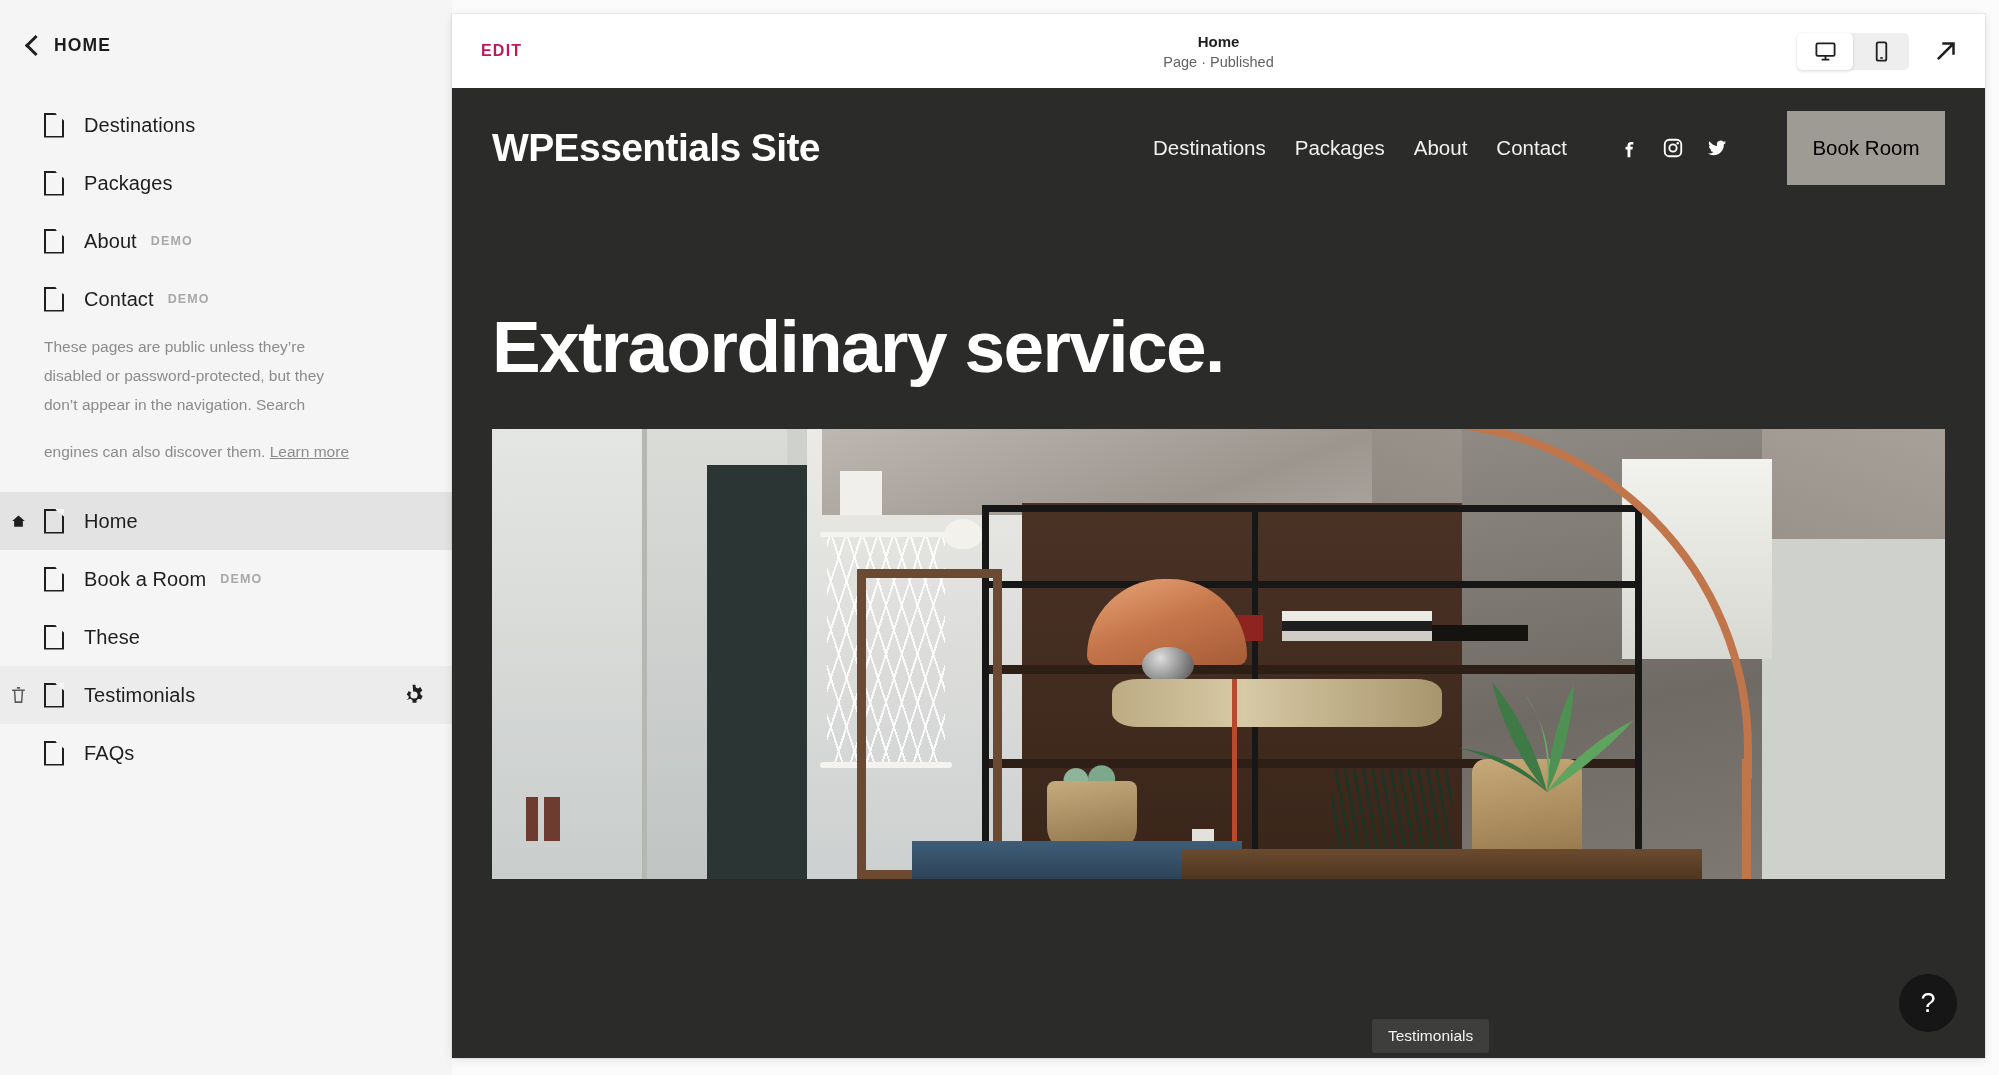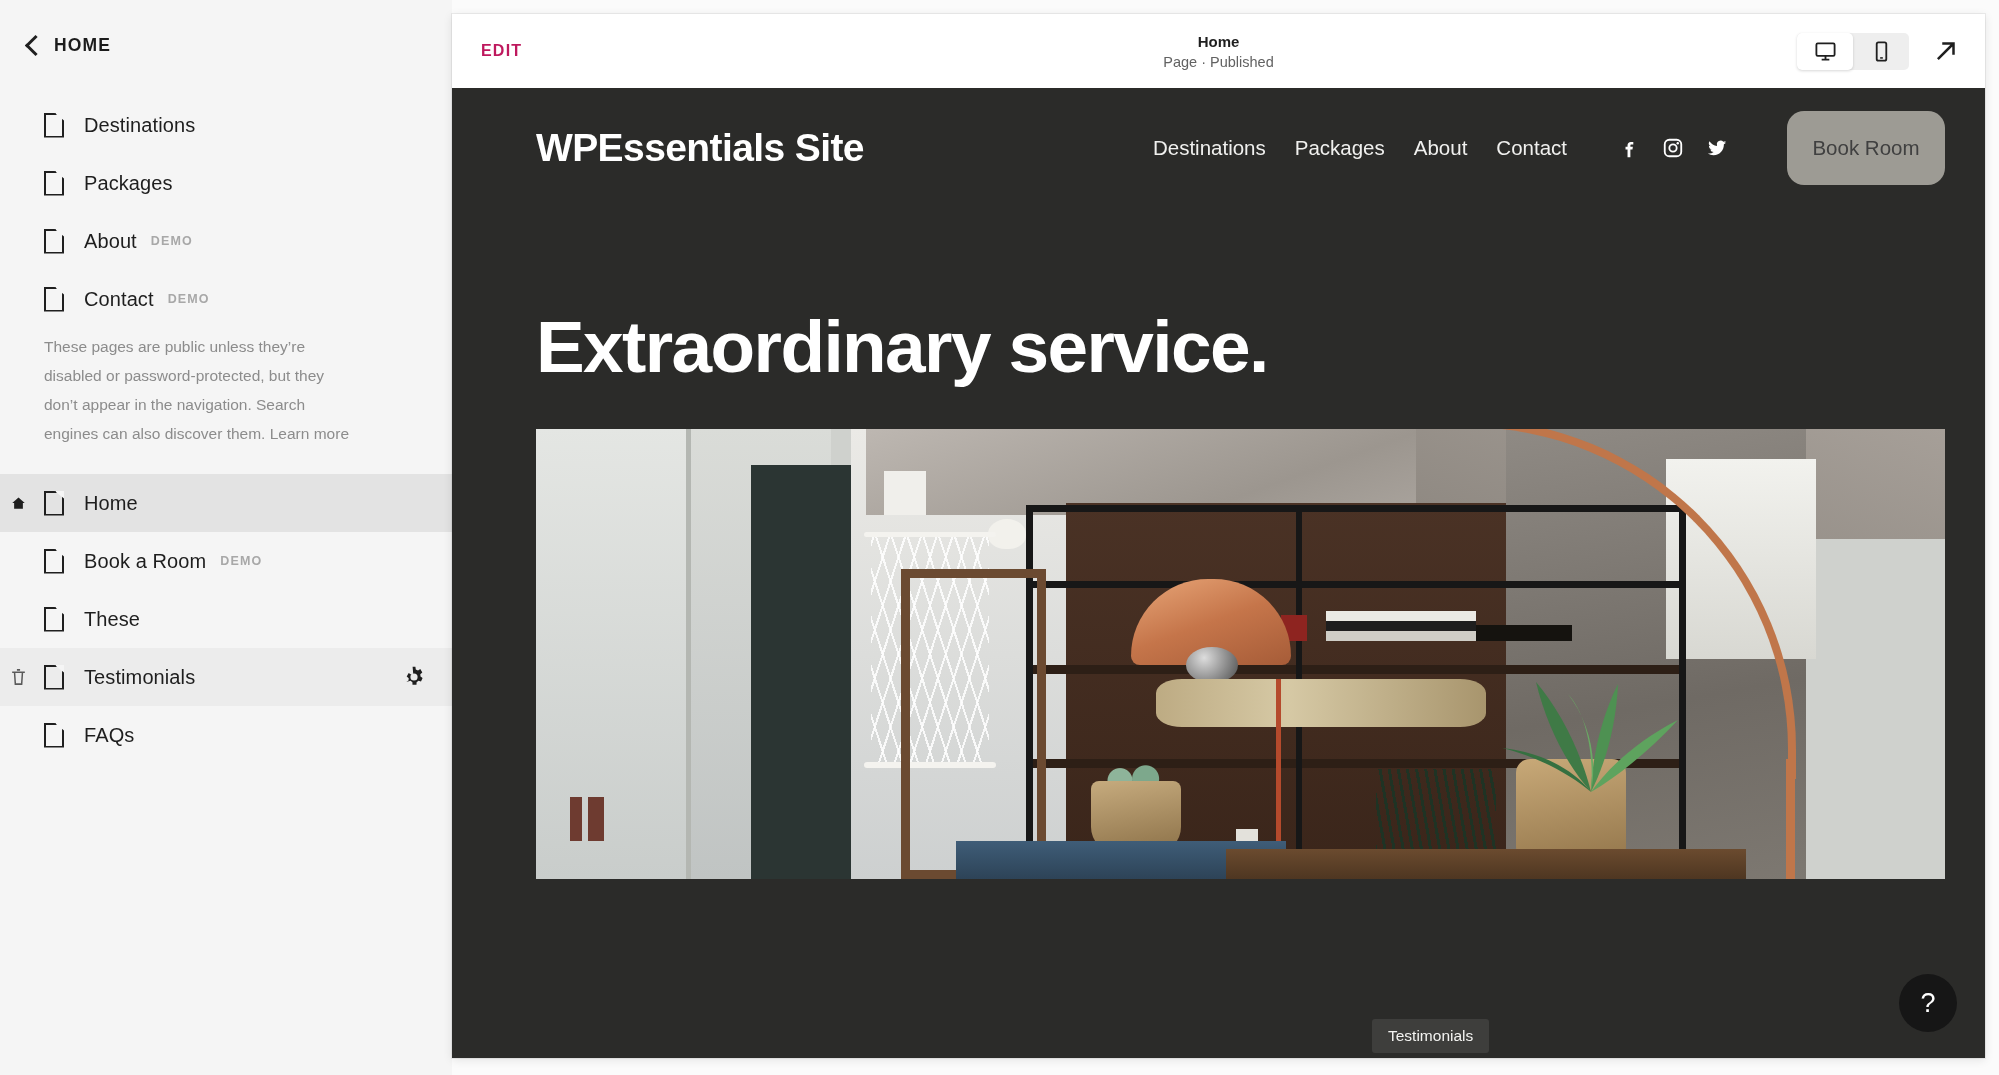--- a/index.html
+++ b/index.html
@@ -110,23 +110,23 @@
     transform: translateY(-50%);
     width: 24px; height: 24px; cursor: pointer;
   }
 
   #notlinked-desc {
     padding: 4px 40px 0 44px;
     font-size: 15.5px; line-height: 29px; color: #8c8c8c;
     max-width: 390px;
   }
   #learn-more {
-    display: inline-block; margin-top: 0;
+    display: inline-block; margin-top: 18px;
     font-size: 15.5px; color: #8c8c8c;
-    cursor: pointer;
+    text-decoration: underline; cursor: pointer;
   }
 
   
   #preview {
     position: absolute;
     left: 452px; top: 14px;
     width: 1533px; height: 1044px;
     background: #fff;
     box-shadow: 0 0 0 1px rgba(0,0,0,.06), 0 2px 9px rgba(0,0,0,.10);
     overflow: hidden;
@@ -161,21 +161,20 @@
   #open-ext {
     position: absolute; right: 24px;
     width: 30px; height: 30px; cursor: pointer;
   }
 
   
   #site {
     position: relative;
     height: 970px; background: #2b2b29;
     overflow: hidden;
-    padding-left: 44px;
   }
   #site-nav {
     display: flex; align-items: center;
     height: 120px; padding: 0 40px 0 40px;
   }
   #site-logo {
     font-size: 39px; font-weight: 700; color: #fff;
     letter-spacing: -.6px;
   }
   #site-menu {
@@ -185,21 +184,21 @@
   .site-link {
     font-size: 20.5px; color: #f0f0ee; cursor: pointer;
   }
   #social { display: flex; align-items: center; gap: 22px; margin-left: 22px; }
   .soc { width: 22px; height: 22px; cursor: pointer; fill: #fff; }
   #book-btn {
     margin-left: 30px;
     width: 158px; height: 74px;
     background: #9d9b94;
     display: flex; align-items: center; justify-content: center;
-    color: #404040; font-size: 20.5px; cursor: pointer; border-radius: 17px;
+    color: #000000; font-size: 20.5px; cursor: pointer;
   }
   #hero {
     padding: 28px 40px 0 40px;
   }
   #hero h1 {
     font-size: 73px; font-weight: 700; color: #fff;
     line-height: 1.02; letter-spacing: -1.6px;
   }
 
   

